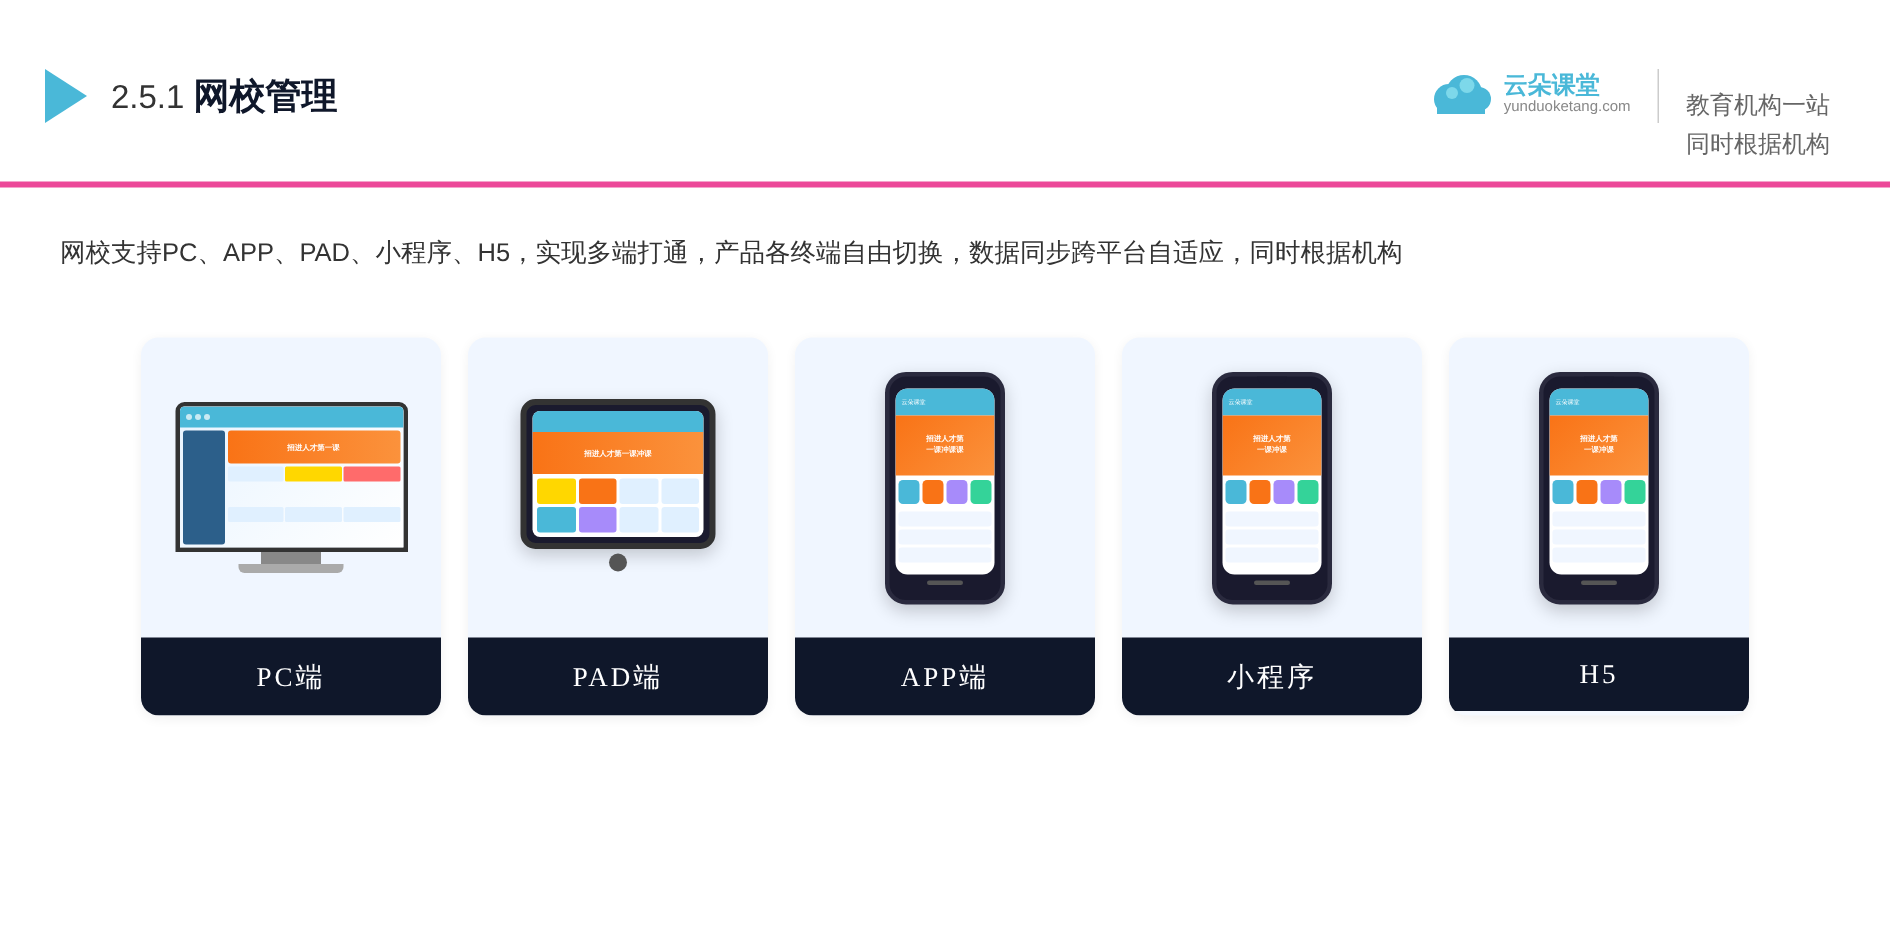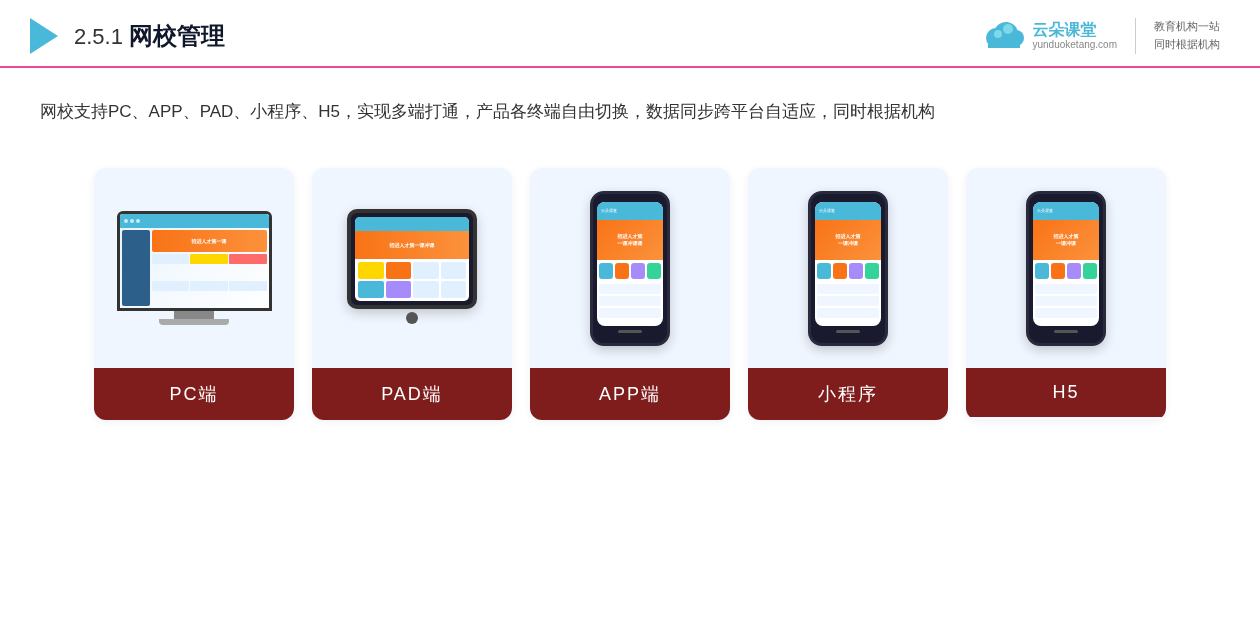--- a/index.html
+++ b/index.html
@@ -11,21 +11,21 @@
       overflow: hidden;
       position: relative;
     }
 
     
     .header {
       display: flex;
       align-items: center;
       justify-content: space-between;
       padding: 18px 40px 12px 30px;
-      border-bottom: 2px solid #ec4899;
+      border-bottom: 4px solid #ec4899;
     }
     .header-left {
       display: flex;
       align-items: center;
       gap: 16px;
     }
     .arrow-icon {
       width: 0;
       height: 0;
       border-top: 18px solid transparent;
@@ -78,23 +78,24 @@
       color: #888;
       line-height: 1.2;
     }
     .logo-divider {
       width: 1px;
       height: 36px;
       background: #ccc;
       margin: 0 8px;
     }
     .logo-slogan {
-      font-size: 11px;
+      font-size: 16px;
       color: #666;
       line-height: 1.6;
+      margin-top: 40px;
     }
 
     
     .description {
       padding: 28px 44px 10px 40px;
       font-size: 17px;
       color: #333;
       line-height: 1.9;
     }
 
@@ -375,21 +376,21 @@
     
     .card-label {
       background: #5bc8d8;
       color: #fff;
       text-align: center;
       font-size: 18px;
       font-weight: 500;
       padding: 14px 0;
       letter-spacing: 2px;
     }
-    .card-label.teal { background: #7f1d1d; }
+    .card-label.teal { background: #0f172a; font-family: Liberation Serif, serif; }
 
     
     .cloud-svg {
       width: 44px;
       height: 36px;
     }
   </style>
 </head>
 <body>
 

